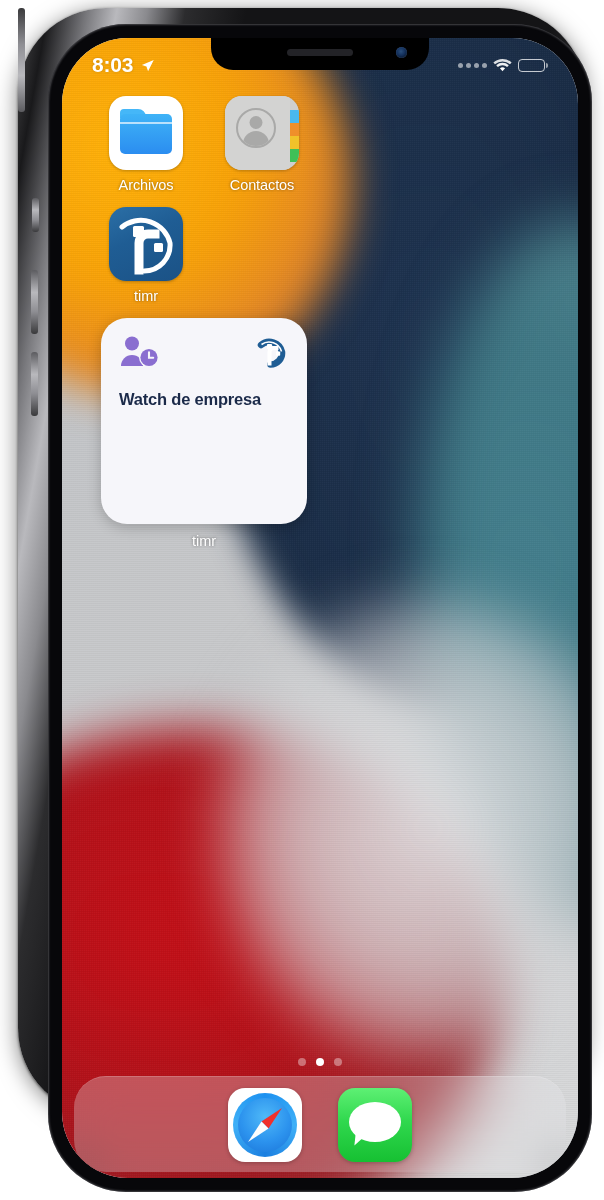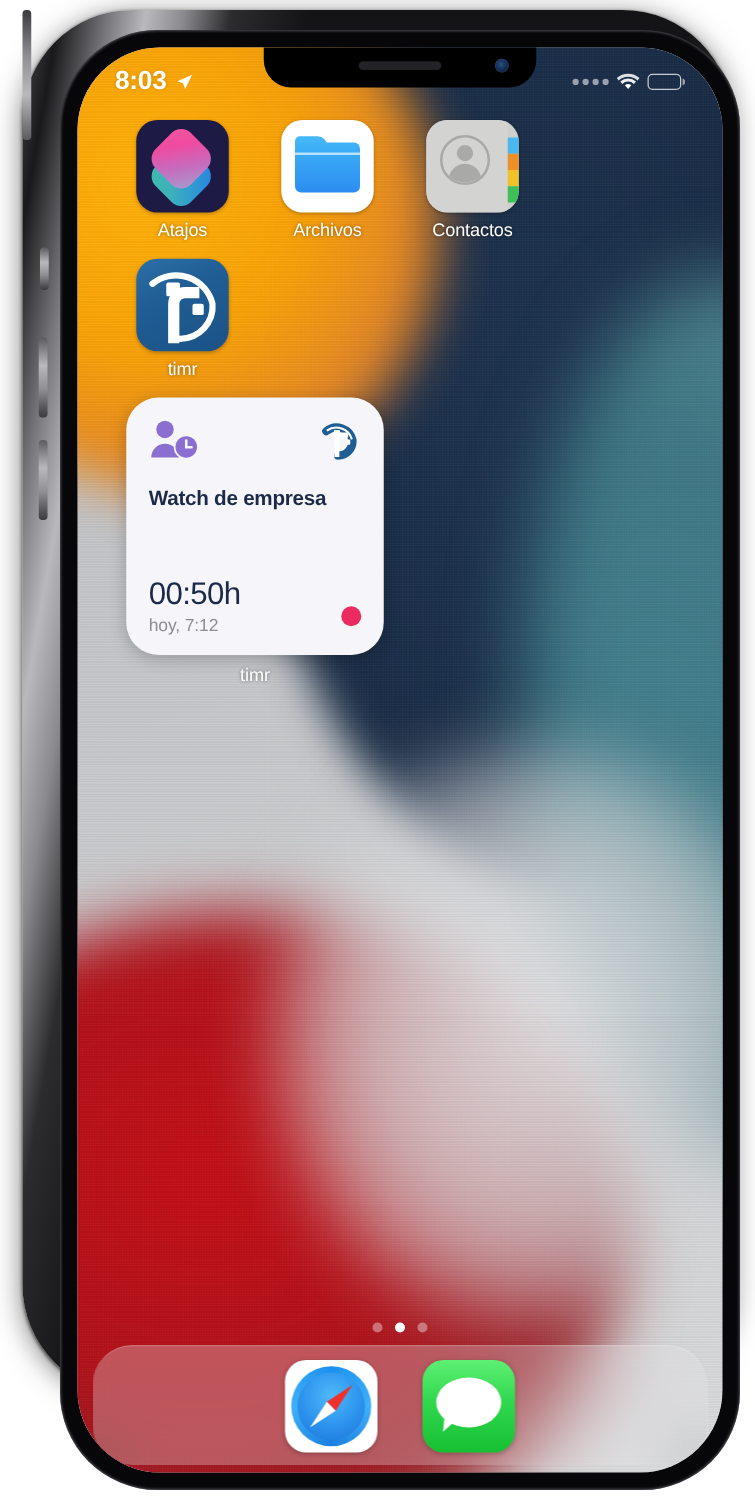--- a/index.html
+++ b/index.html
@@ -415,27 +415,20 @@
           <span id="battery-body"><span id="battery-fill"></span></span>
           <span id="battery-cap"></span>
         </span>
       </div>
     </div>
 
     <div id="home-content">
 
       <div class="app-row">
 
-        <div class="app-cell">
-          <div class="app-icon" id="icon-atajos">
-            <span class="d2"></span>
-              <span class="d1"></span>
-          </div>
-          <div class="app-label">Atajos</div>
-        </div>
 
         <div class="app-cell">
           <div class="app-icon" id="icon-archivos">
             <span class="folder-tab"></span>
             <span class="folder-back"></span>
             <span class="folder-line"></span>
           </div>
           <div class="app-label">Archivos</div>
         </div>
 
@@ -490,27 +483,20 @@
                   <path d="M4.5 8.5 a13 13 0 0 1 20 7" fill="none" stroke="#ffffff" stroke-width="1.6"></path>
                   <path d="M12.5 27.5 L12.5 16 a4 4 0 0 1 4 -4 L19.5 12" fill="none" stroke="#ffffff" stroke-width="4" stroke-linecap="square"></path>
                   <rect x="10" y="8" width="5" height="5" rx="0.8" fill="#ffffff"></rect>
                   <rect x="19" y="15.5" width="4.2" height="4.2" rx="0.8" fill="#ffffff"></rect>
                 </svg>
               </div>
             </div>
 
             <div id="widget-title">Watch de empresa</div>
 
-            <div id="widget-bottom">
-              <div>
-                <div id="widget-duration">00:50h</div>
-                <div id="widget-subtitle">hoy, 7:12</div>
-              </div>
-              <div id="widget-status-dot"></div>
-            </div>
           </div>
           <div id="widget-label">timr</div>
         </div>
       </div>
     </div>
 
     <div id="page-dots">
       <i></i>
       <i class="active"></i>
       <i></i>

